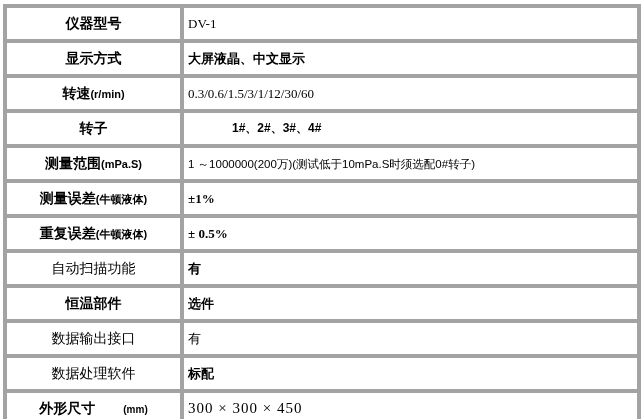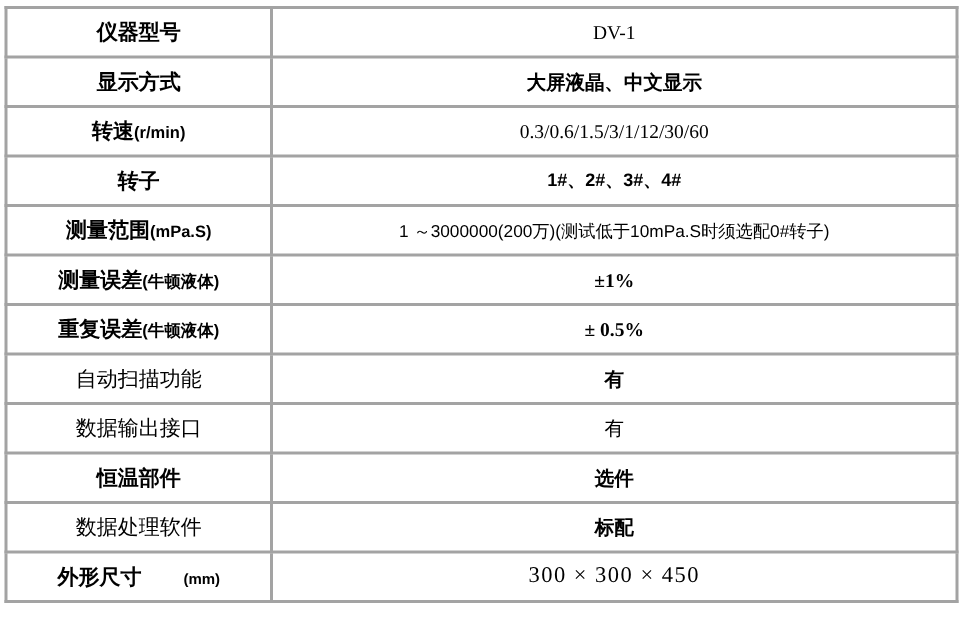--- a/index.html
+++ b/index.html
@@ -16,40 +16,40 @@
   }
   #spec-table {
     border-collapse: collapse;
     table-layout: fixed;
     width: 634px;
     margin: 4px 0 0 3px;
   }
   #spec-table col.c-label { width: 177px; }
   #spec-table col.c-value { width: 457px; }
   #spec-table td {
-    border: 2px solid #a3a3a3;
+    border: 4px solid #a3a3a3;
     height: 31px;
     padding: 0 4px;
     vertical-align: middle;
     overflow: hidden;
     white-space: nowrap;
   }
   td.label {
     text-align: center;
     font-size: 14px;
   }
   td.value {
-    text-align: center;
+    text-align: left;
     font-size: 13px;
   }
   .b { font-weight: bold; }
   .n { font-weight: normal; }
   .sm { font-size: 11px; }
   .xs { font-size: 10px; margin-left: 28px; }
-  .val-small { font-size: 12px; }
+  .val-small { font-size: 12px; margin-left: 44px; }
   .val-tiny { font-size: 11.5px; }
   .serif { font-family: "Liberation Serif", "DejaVu Serif", serif; }
 </style>
 </head>
 <body>
 
 <table id="spec-table">
   <colgroup>
     <col class="c-label">
     <col class="c-value">
@@ -66,41 +66,41 @@
       <tr>
         <td class="label"><span class="b">转速</span><span class="b sm">(r/min)</span></td>
         <td class="value"><span class="n serif">0.3/0.6/1.5/3/1/12/30/60</span></td>
       </tr>
       <tr>
         <td class="label"><span class="b">转子</span></td>
         <td class="value"><span class="b val-small">1#、2#、3#、4#</span></td>
       </tr>
       <tr>
         <td class="label"><span class="b">测量范围</span><span class="b sm">(mPa.S)</span></td>
-        <td class="value"><span class="n val-tiny">1 ～3000000(200万)(测试低于10mPa.S时须选配0#转子)</span></td>
+        <td class="value"><span class="n val-tiny">1 ～1000000(200万)(测试低于10mPa.S时须选配0#转子)</span></td>
       </tr>
       <tr>
         <td class="label"><span class="b">测量误差</span><span class="b sm">(牛顿液体)</span></td>
         <td class="value"><span class="b serif">±1%</span></td>
       </tr>
       <tr>
         <td class="label"><span class="b">重复误差</span><span class="b sm">(牛顿液体)</span></td>
         <td class="value"><span class="b serif">± 0.5%</span></td>
       </tr>
       <tr>
         <td class="label"><span class="n">自动扫描功能</span></td>
         <td class="value"><span class="b serif">有</span></td>
       </tr>
       <tr>
+        <td class="label"><span class="b">恒温部件</span></td>
+        <td class="value"><span class="b serif">选件</span></td>
+      </tr>
+      <tr>
         <td class="label"><span class="n">数据输出接口</span></td>
         <td class="value"><span class="n serif">有</span></td>
-      </tr>
-      <tr>
-        <td class="label"><span class="b">恒温部件</span></td>
-        <td class="value"><span class="b serif">选件</span></td>
       </tr>
       <tr>
         <td class="label"><span class="n">数据处理软件</span></td>
         <td class="value"><span class="b serif">标配</span></td>
       </tr>
       <tr>
         <td class="label"><span class="b">外形尺寸</span><span class="b xs">(mm)</span></td>
         <td class="value"><span class="n serif" style="font-size: 15px; letter-spacing: 1px;">300 × 300 × 450</span></td>
       </tr>
     </tbody>

